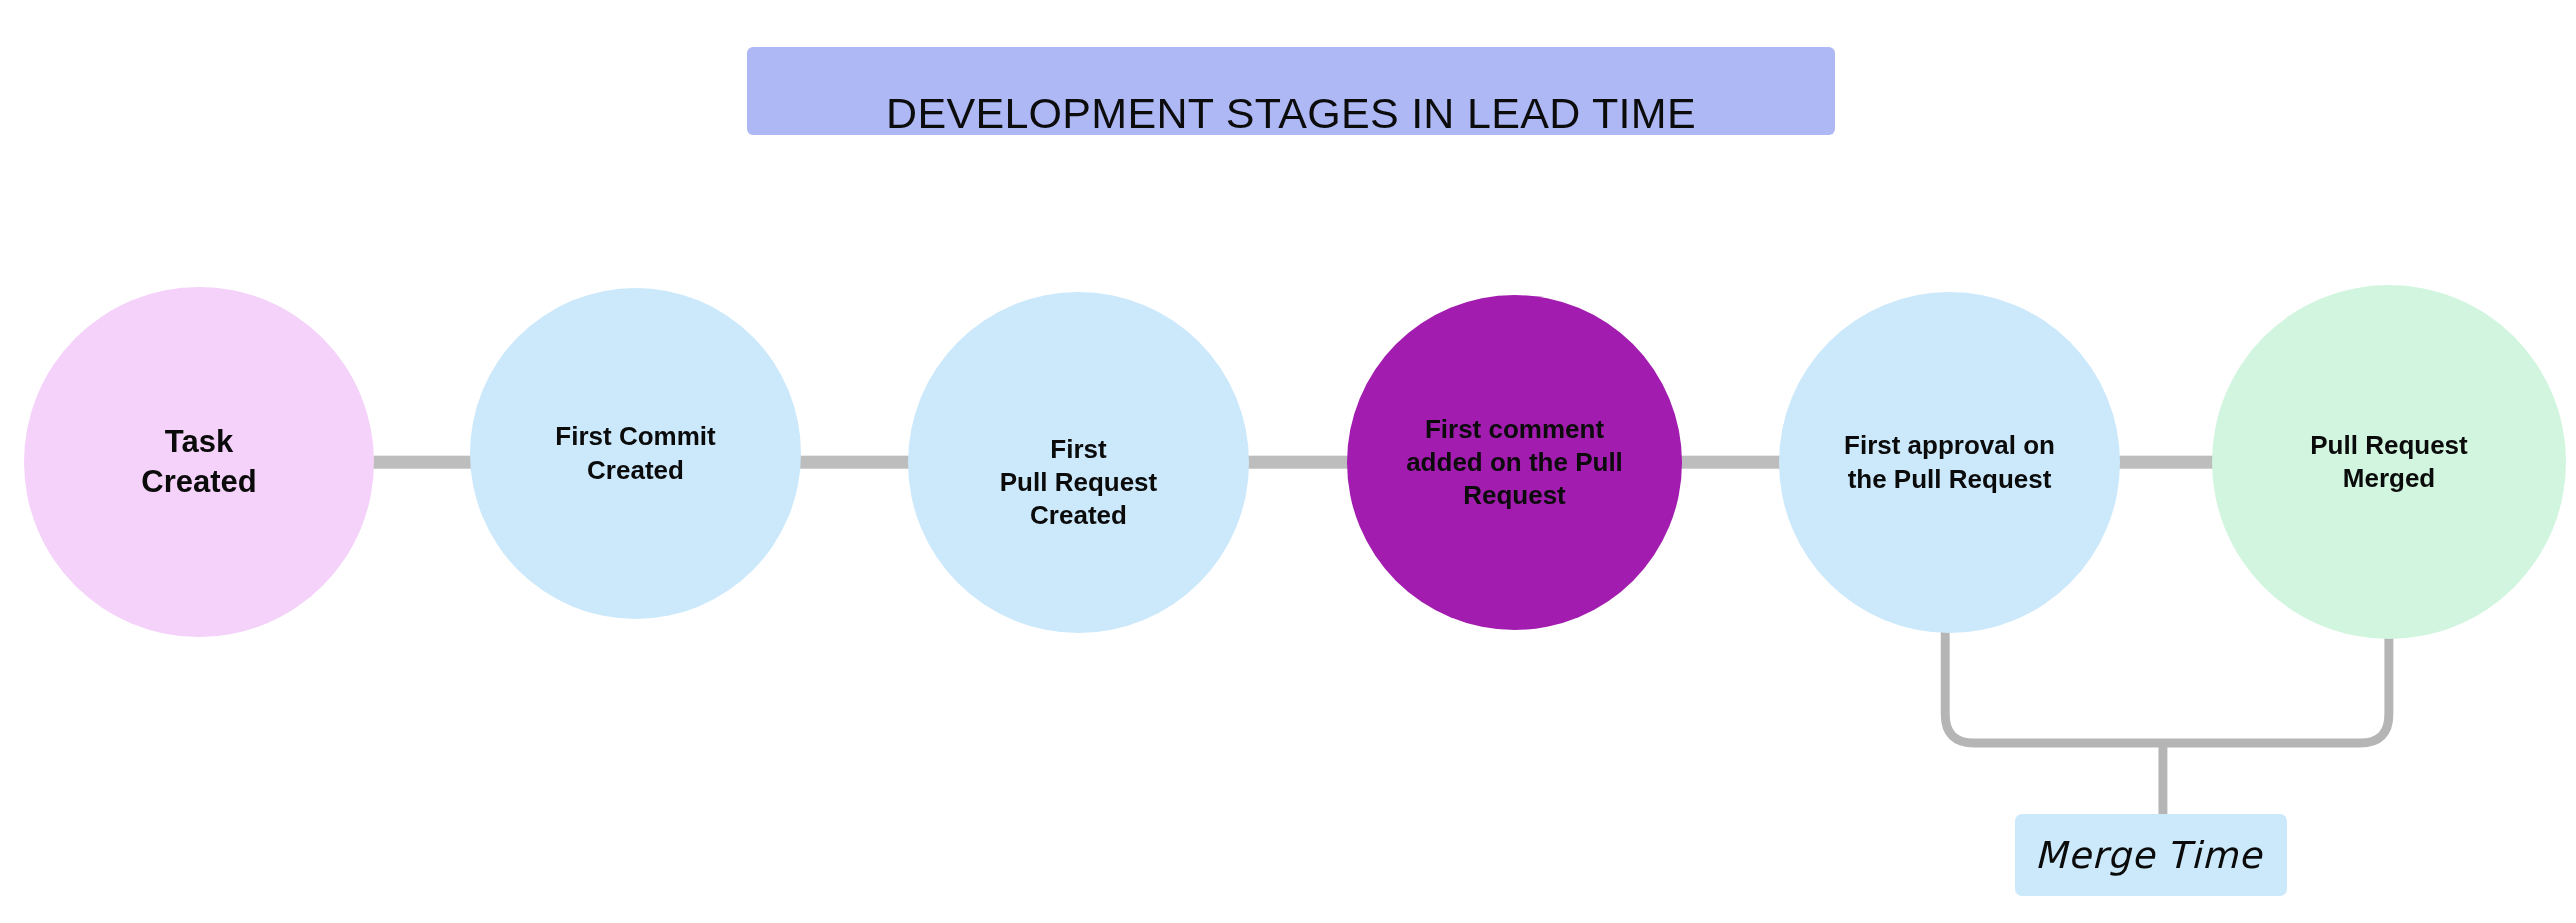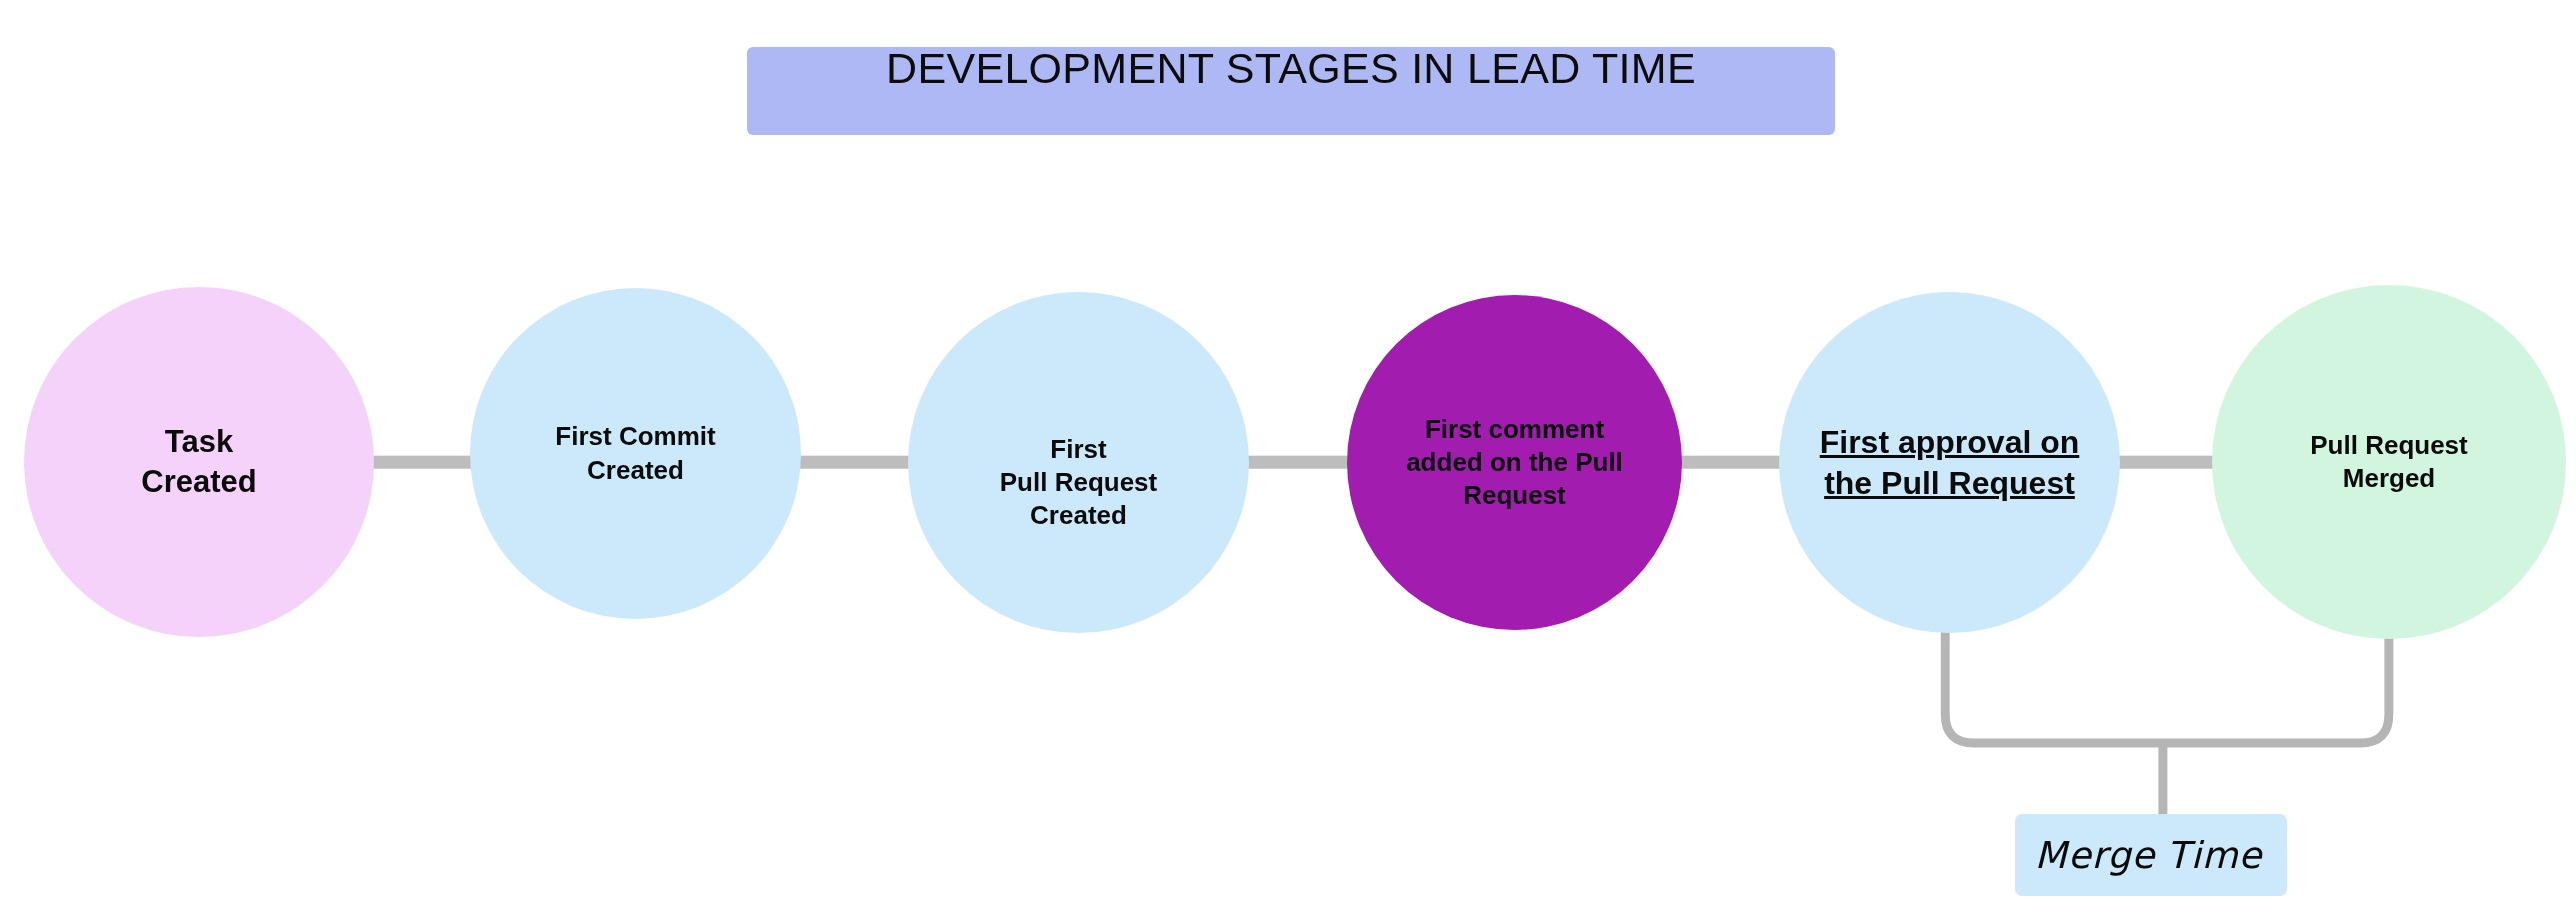--- a/index.html
+++ b/index.html
@@ -22,21 +22,21 @@
   
   #title-banner {
     position: absolute;
     left: 747px;
     top: 47px;
     width: 1088px;
     height: 88px;
     background: #aeb8f5;
     border-radius: 6.2px;
     display: flex;
-    align-items: flex-start;
+    align-items: flex-end;
     justify-content: center;
   }
   #title-text {
     font-family: "Liberation Sans", sans-serif;
     font-size: 43px;
     font-weight: 400;
     letter-spacing: 0.3px;
     color: #0c0c0c;
     white-space: nowrap;
     line-height: 1;
@@ -130,21 +130,21 @@
         <span class="stage-label" style="font-size: 26px; margin-top: 40px;">First
 Pull Request
 Created</span>
       </div>
       <div class="stage-node" style="left: 1347px; top: 295px; width: 335px; height: 335px; background: #a21caf;">
         <span class="stage-label" style="font-size: 26px;">First comment
 added on the Pull
 Request</span>
       </div>
       <div class="stage-node" style="left: 1779px; top: 292px; width: 341px; height: 341px; background: rgb(204, 233, 251);">
-        <span class="stage-label" style="font-size: 32px; text-decoration: underline;">First approval on
+        <span class="stage-label" style="font-size: 26px;">First approval on
 the Pull Request</span>
       </div>
       <div class="stage-node" style="left: 2212px; top: 285px; width: 354px; height: 354px; background: rgb(209, 245, 222);">
         <span class="stage-label" style="font-size: 26px;">Pull Request
 Merged</span>
       </div>
     </div>
 
   <div id="merge-time-chip" style="left: 2015px; top: 814px; width: 272px; height: 82px; background: rgb(204, 233, 251);">
     <span id="merge-time-text">Merge Time</span>

